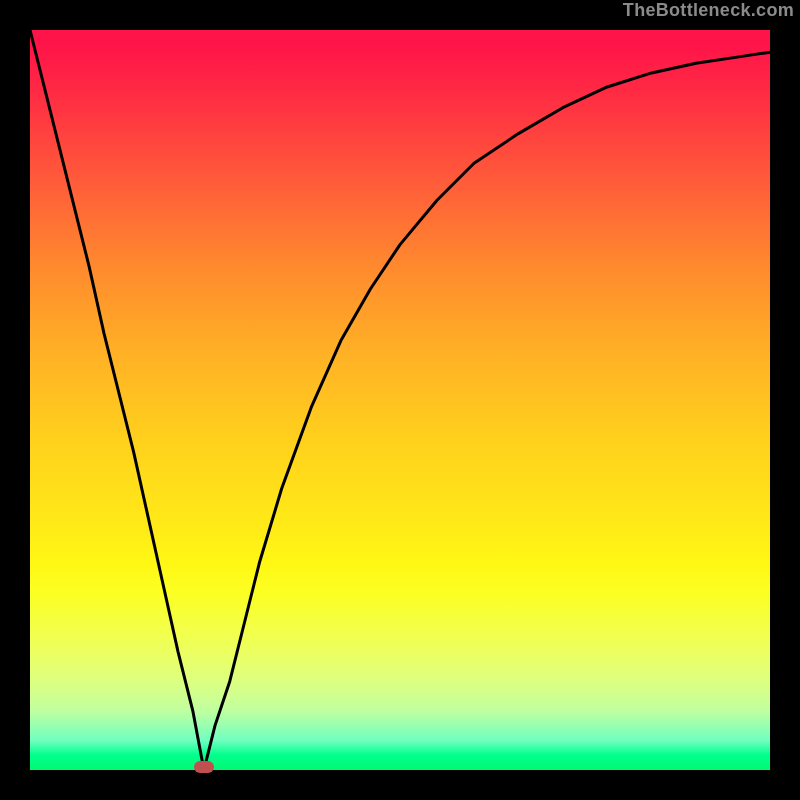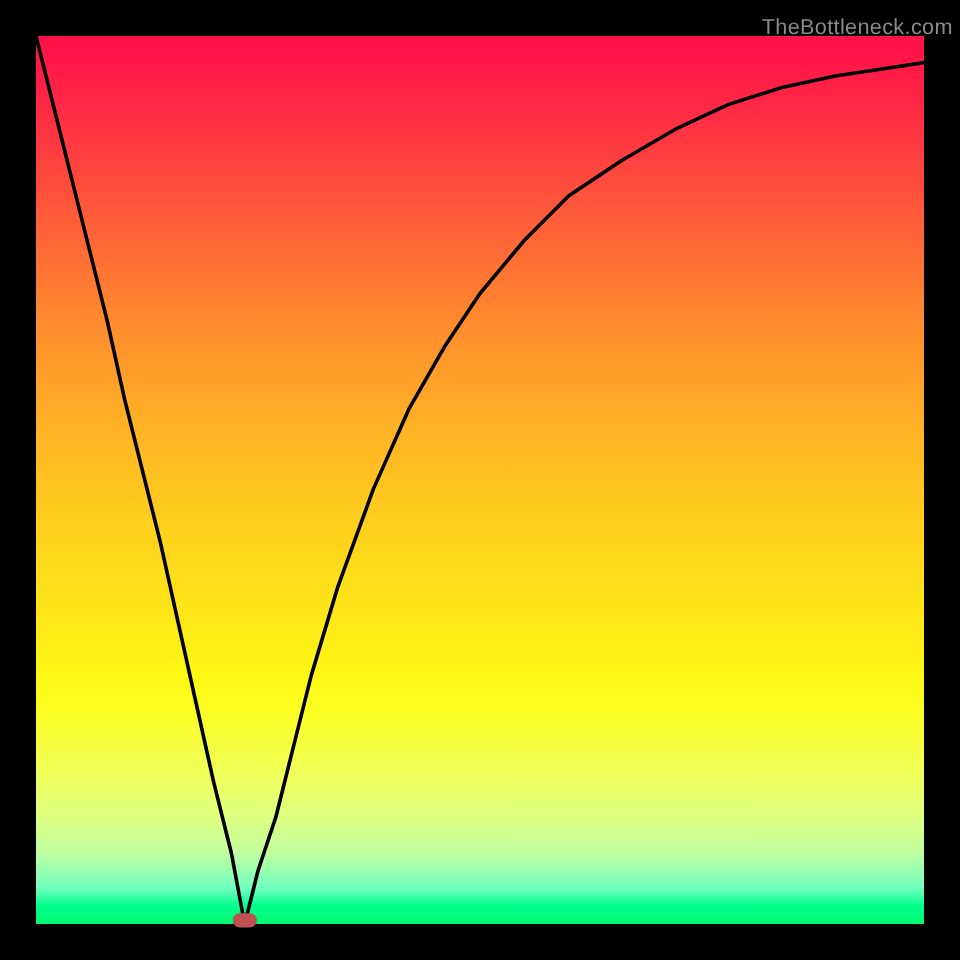--- a/index.html
+++ b/index.html
@@ -39,26 +39,26 @@
       #ecff60 84%,
       #ddff80 88%,
       #c0ffa0 92%,
       #70ffc0 96%,
       #00ff8c 98%,
       #00f873 100%
     );
   }
   .watermark {
     position: absolute;
-    top: 12px;
+    top: 0;
     right: 6px;
     color: #8a8a8a;
     font-size: 18px;
     letter-spacing: 0.3px;
-    font-weight: 400;
+    font-weight: 700;
     font-family: Arial, Helvetica, sans-serif;
   }
   svg.curve {
     position: absolute;
     left: 0;
     top: 0;
     width: 740px;
     height: 740px;
   }
   .marker {

